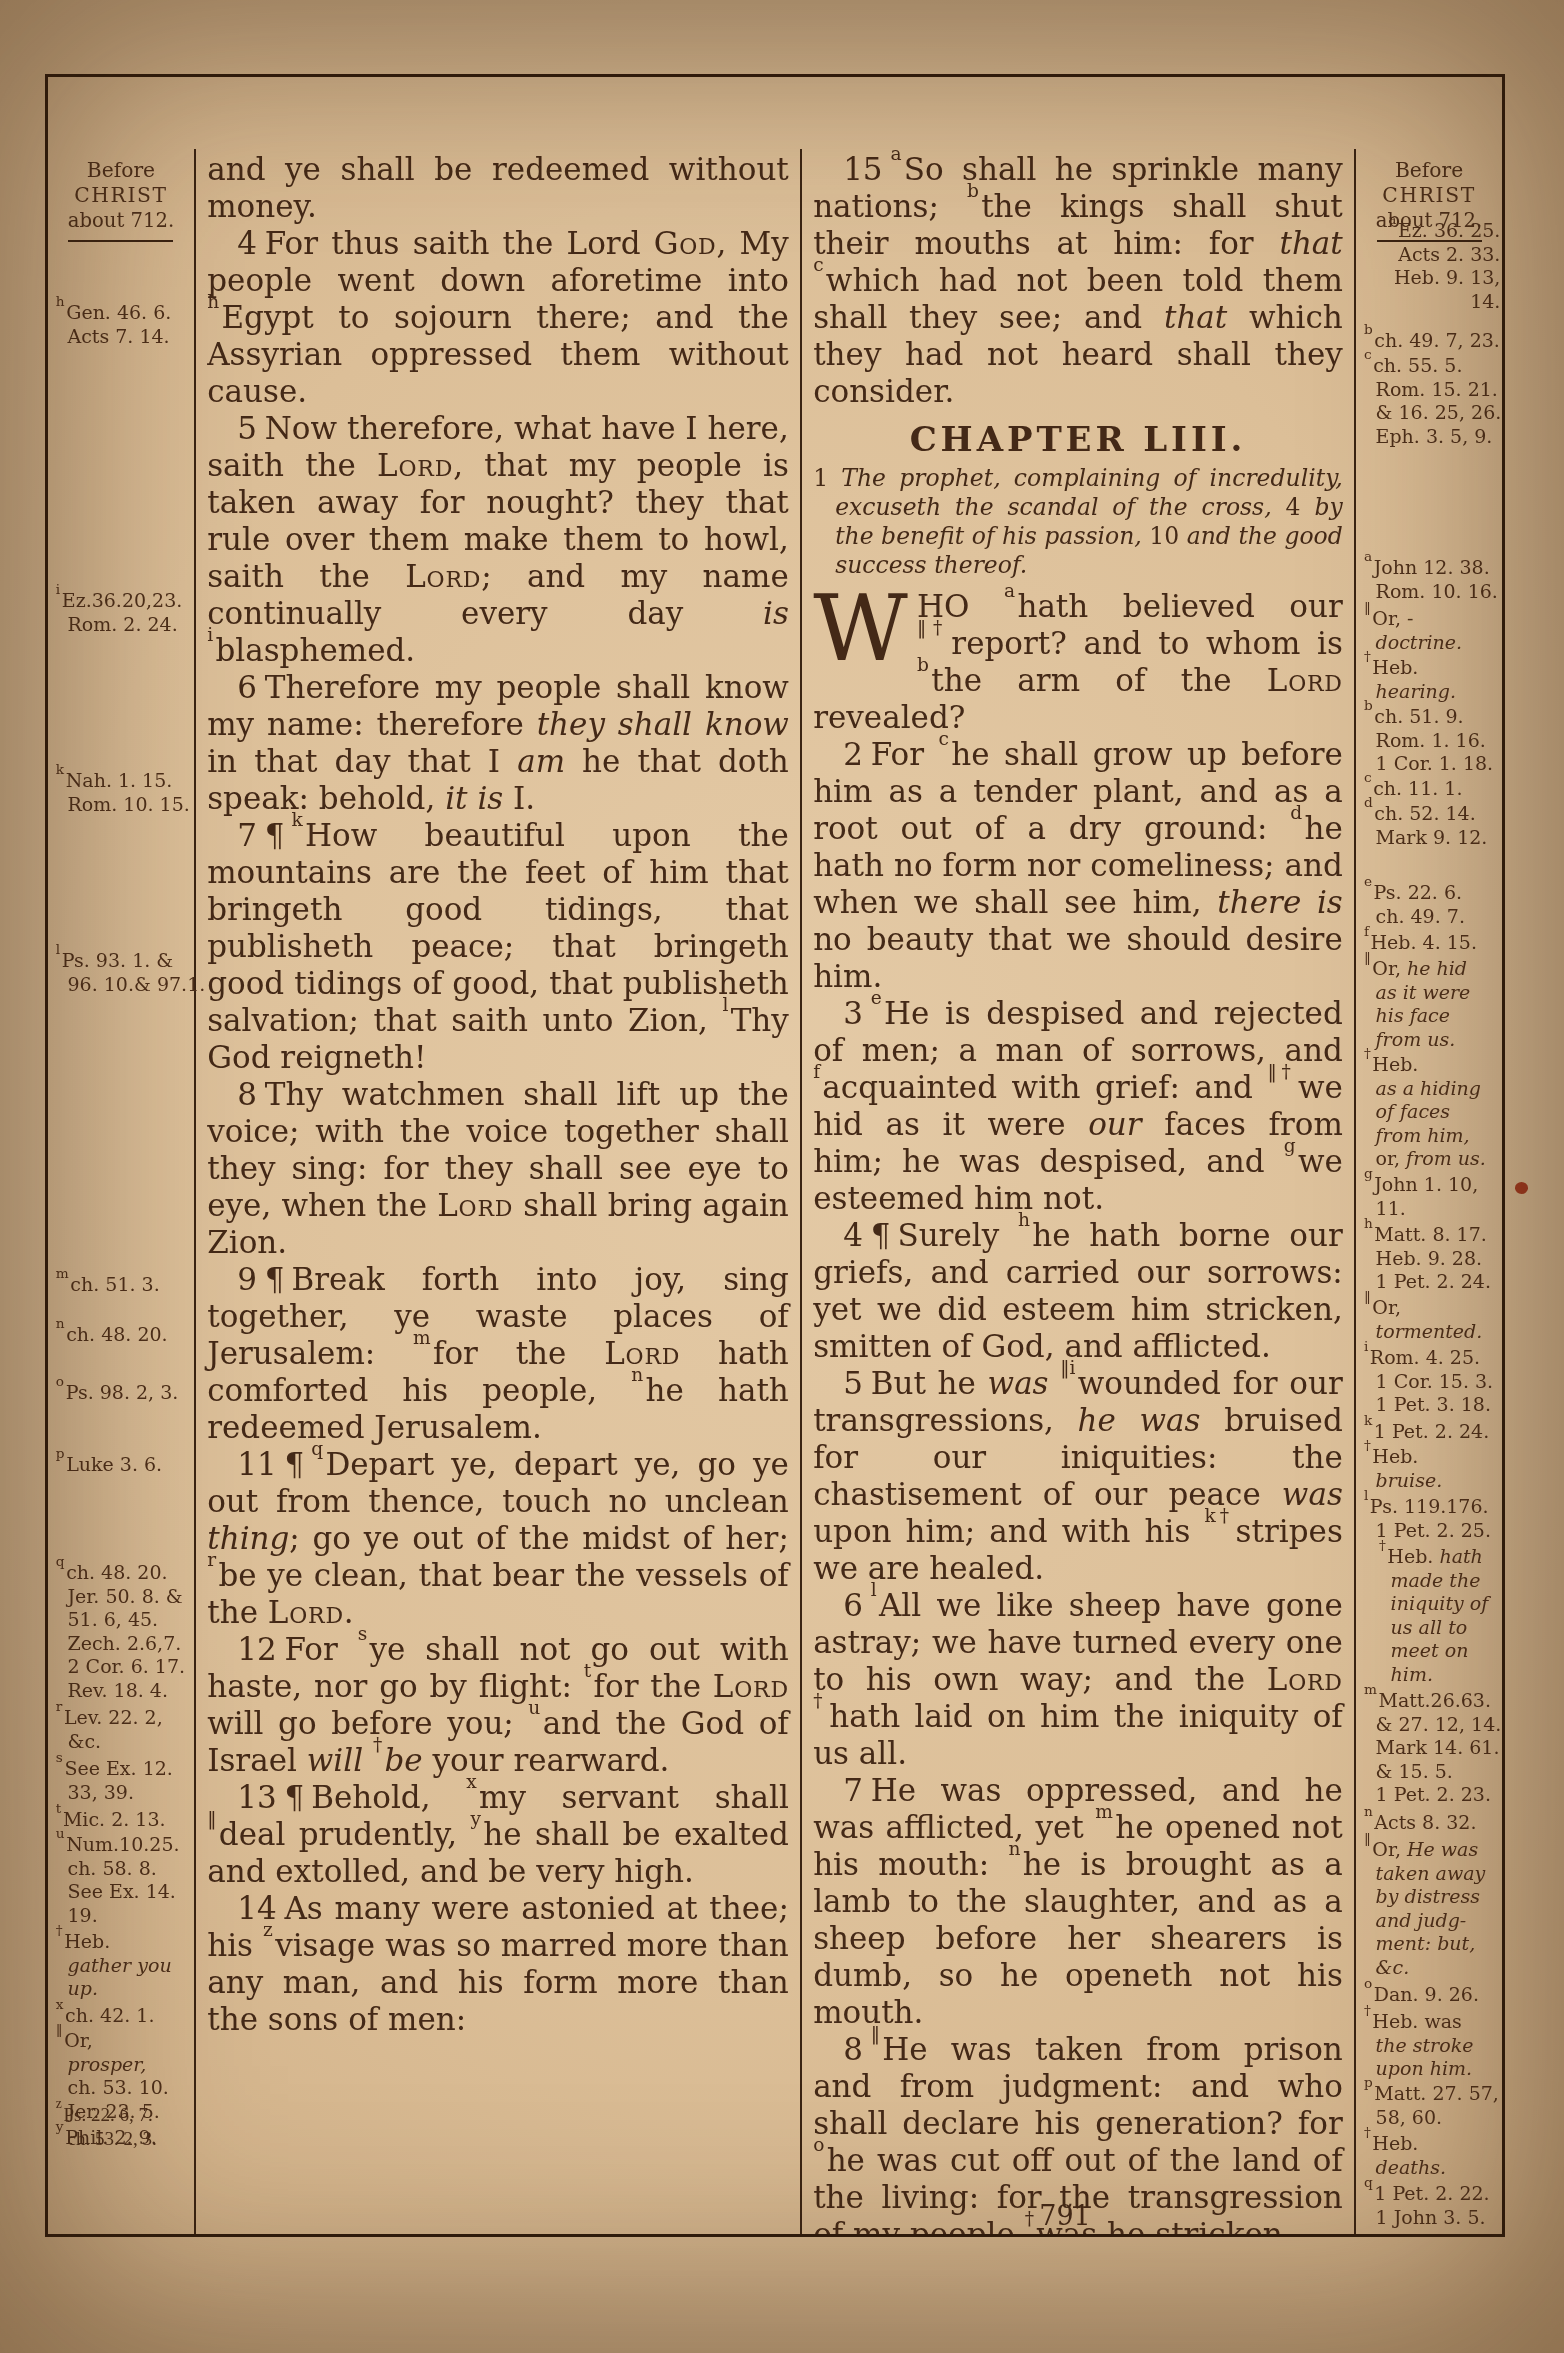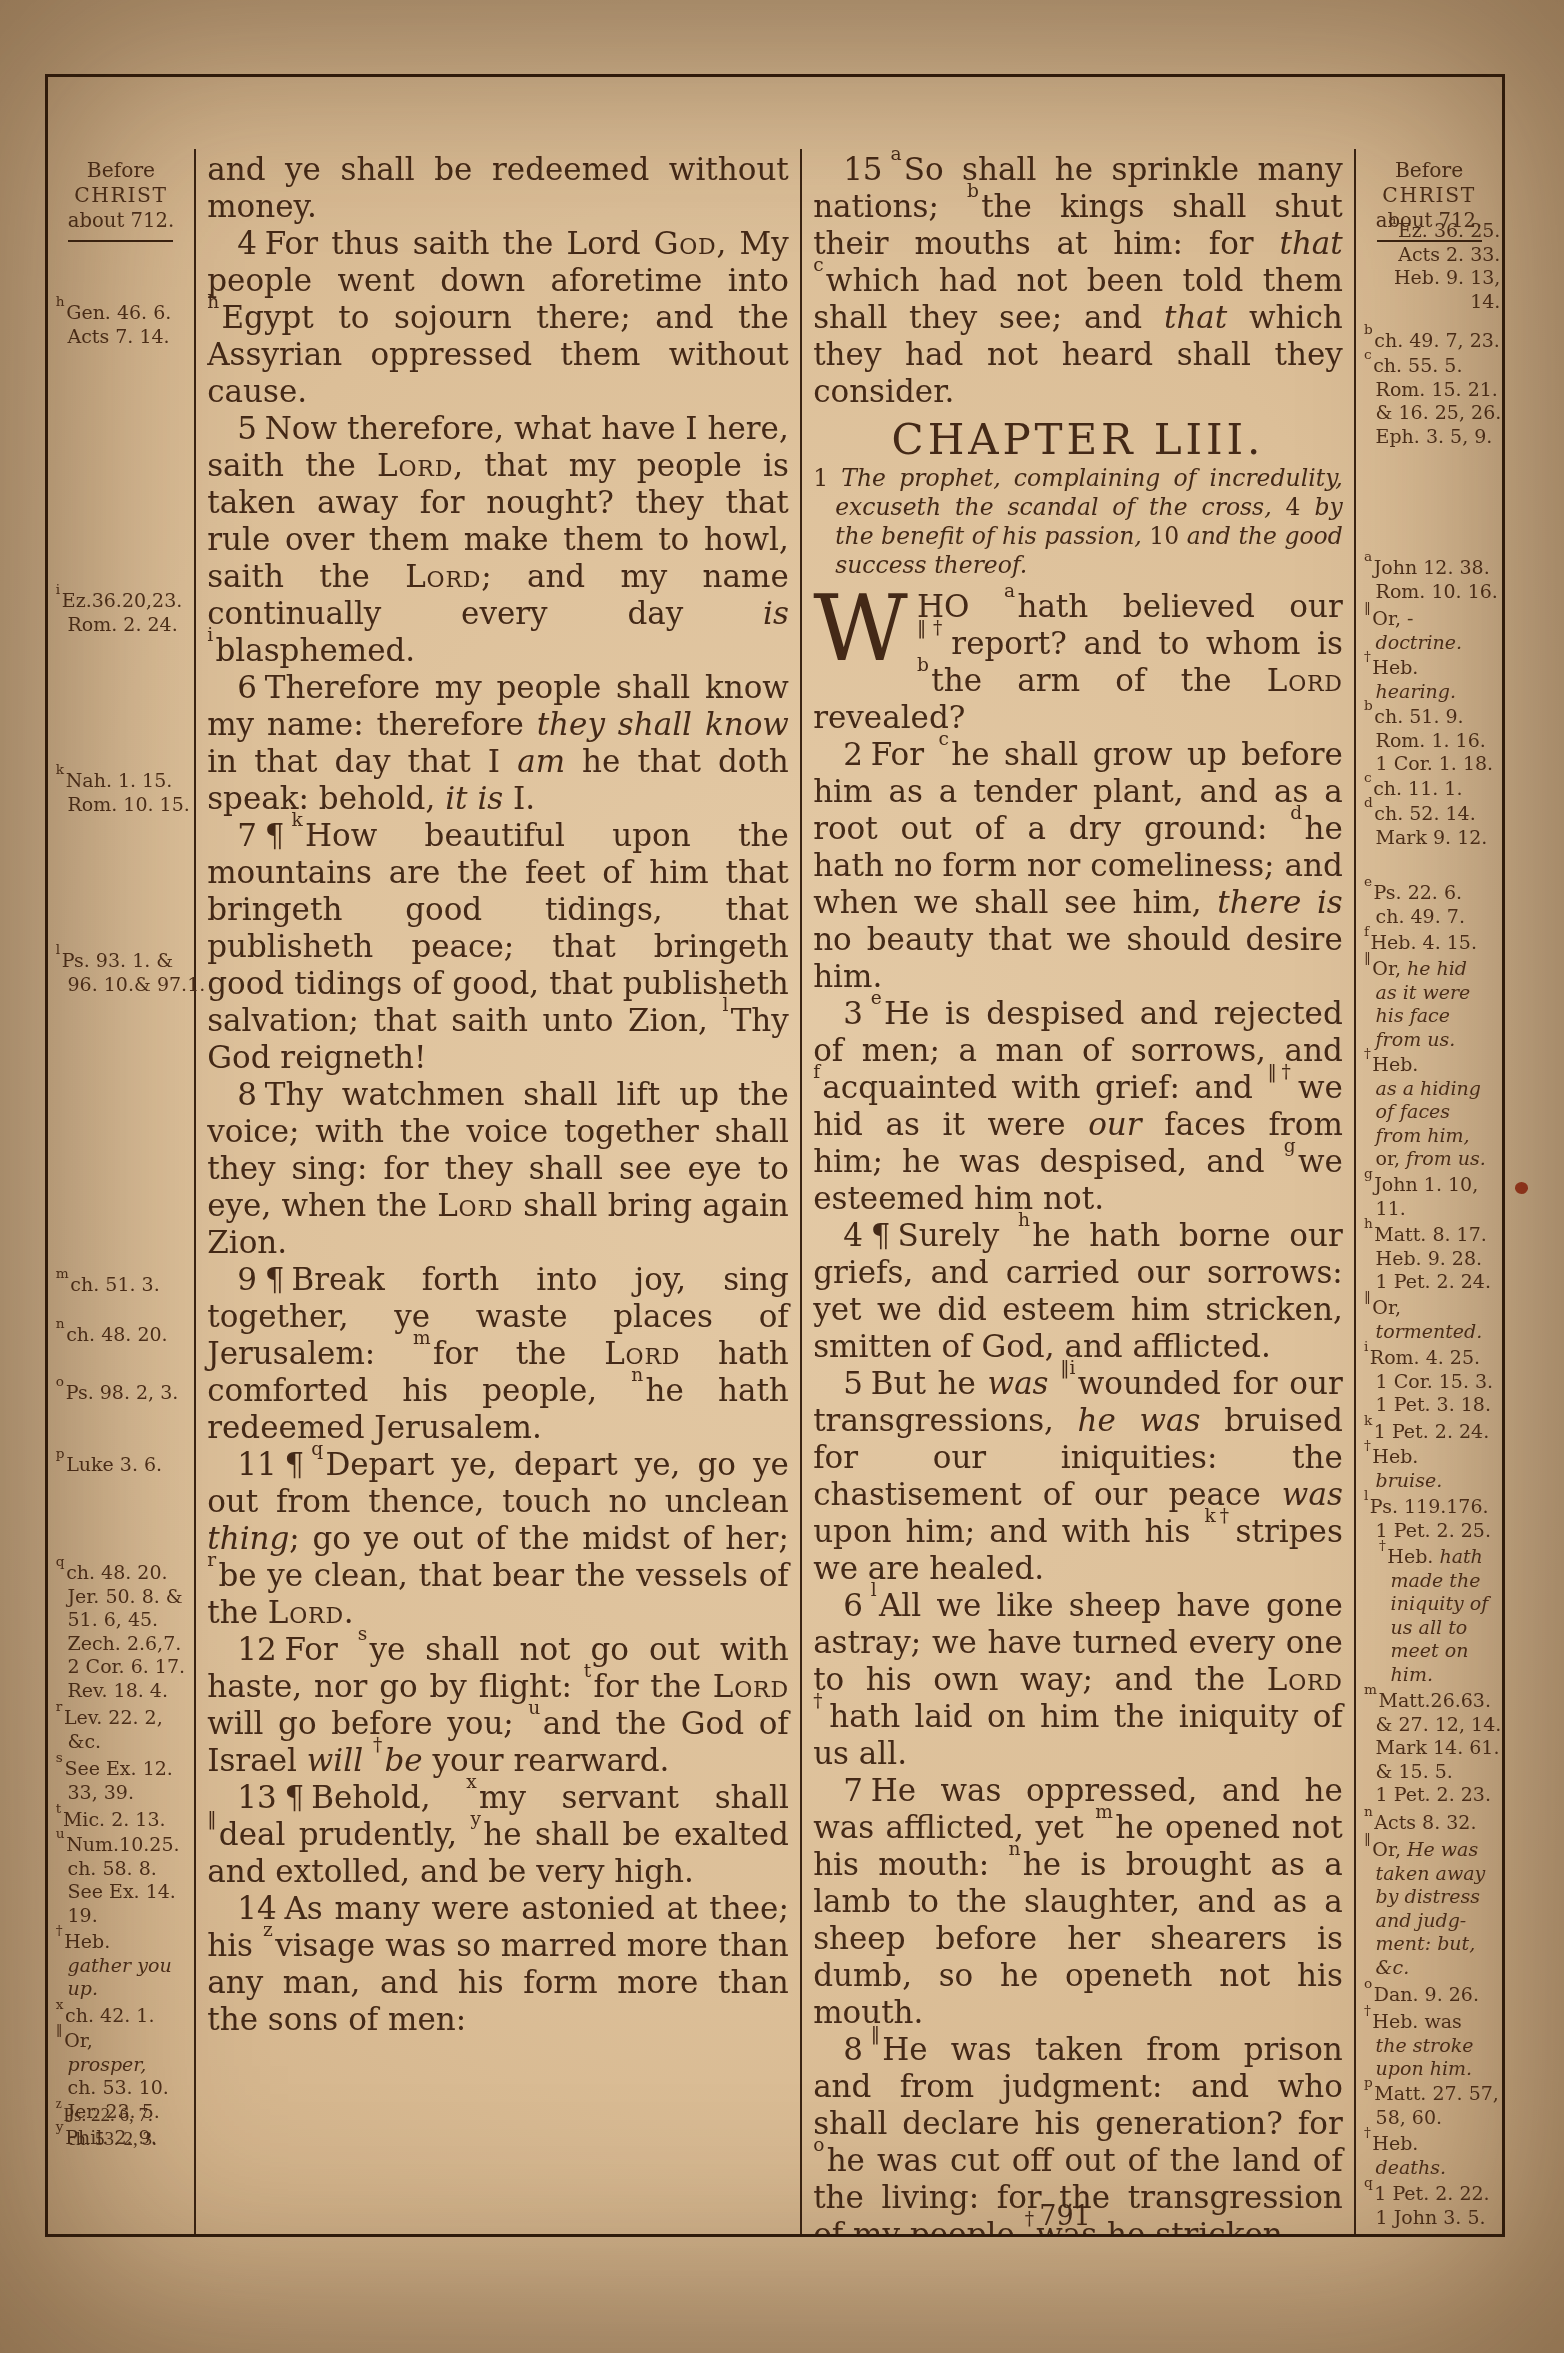--- a/index.html
+++ b/index.html
@@ -28,21 +28,21 @@
   sup.ref{font-size:60%;line-height:0;position:relative;top:-0.45em;margin-right:2.3px;}
   .note sup.ref{font-size:72%;margin-right:1.6px;}
   .tcol{width:604px;padding:1.6px 11px 0;box-sizing:border-box;font-size:31px;line-height:37px;
     text-align:justify;overflow:hidden;}
   .tcol.right{width:552px;}
   .verse{margin:0;text-indent:30px;}
   .verse.flush{text-indent:0;}
   .vnum{margin-right:7.8px;}
   .pil{margin-right:7px;}
   .sc{font-variant:small-caps;letter-spacing:0.8px;}
-  h2.chap{font-size:42px;font-weight:normal;text-align:center;letter-spacing:3.9px;margin:11px 0 6.3px;}
+  h2.chap{font-size:34px;font-weight:bold;text-align:center;letter-spacing:3.9px;margin:11px 0 6.3px;}
   .summary{font-size:23.5px;line-height:29px;margin:0 0 7.8px;text-align:justify;
     text-indent:-22px;padding-left:22px;}
   .dropcap{float:left;font-size:92px;line-height:67px;padding:7.8px 9.4px 0 0;}
   .pageno{position:absolute;bottom:3.1px;left:923px;width:188px;text-align:center;font-size:27px;}
   .speck{position:absolute;left:1515px;top:1182px;width:13.3px;height:11.7px;border-radius:50%;}
 </style>
 </head>
 <body>
 
 <div class="page">

